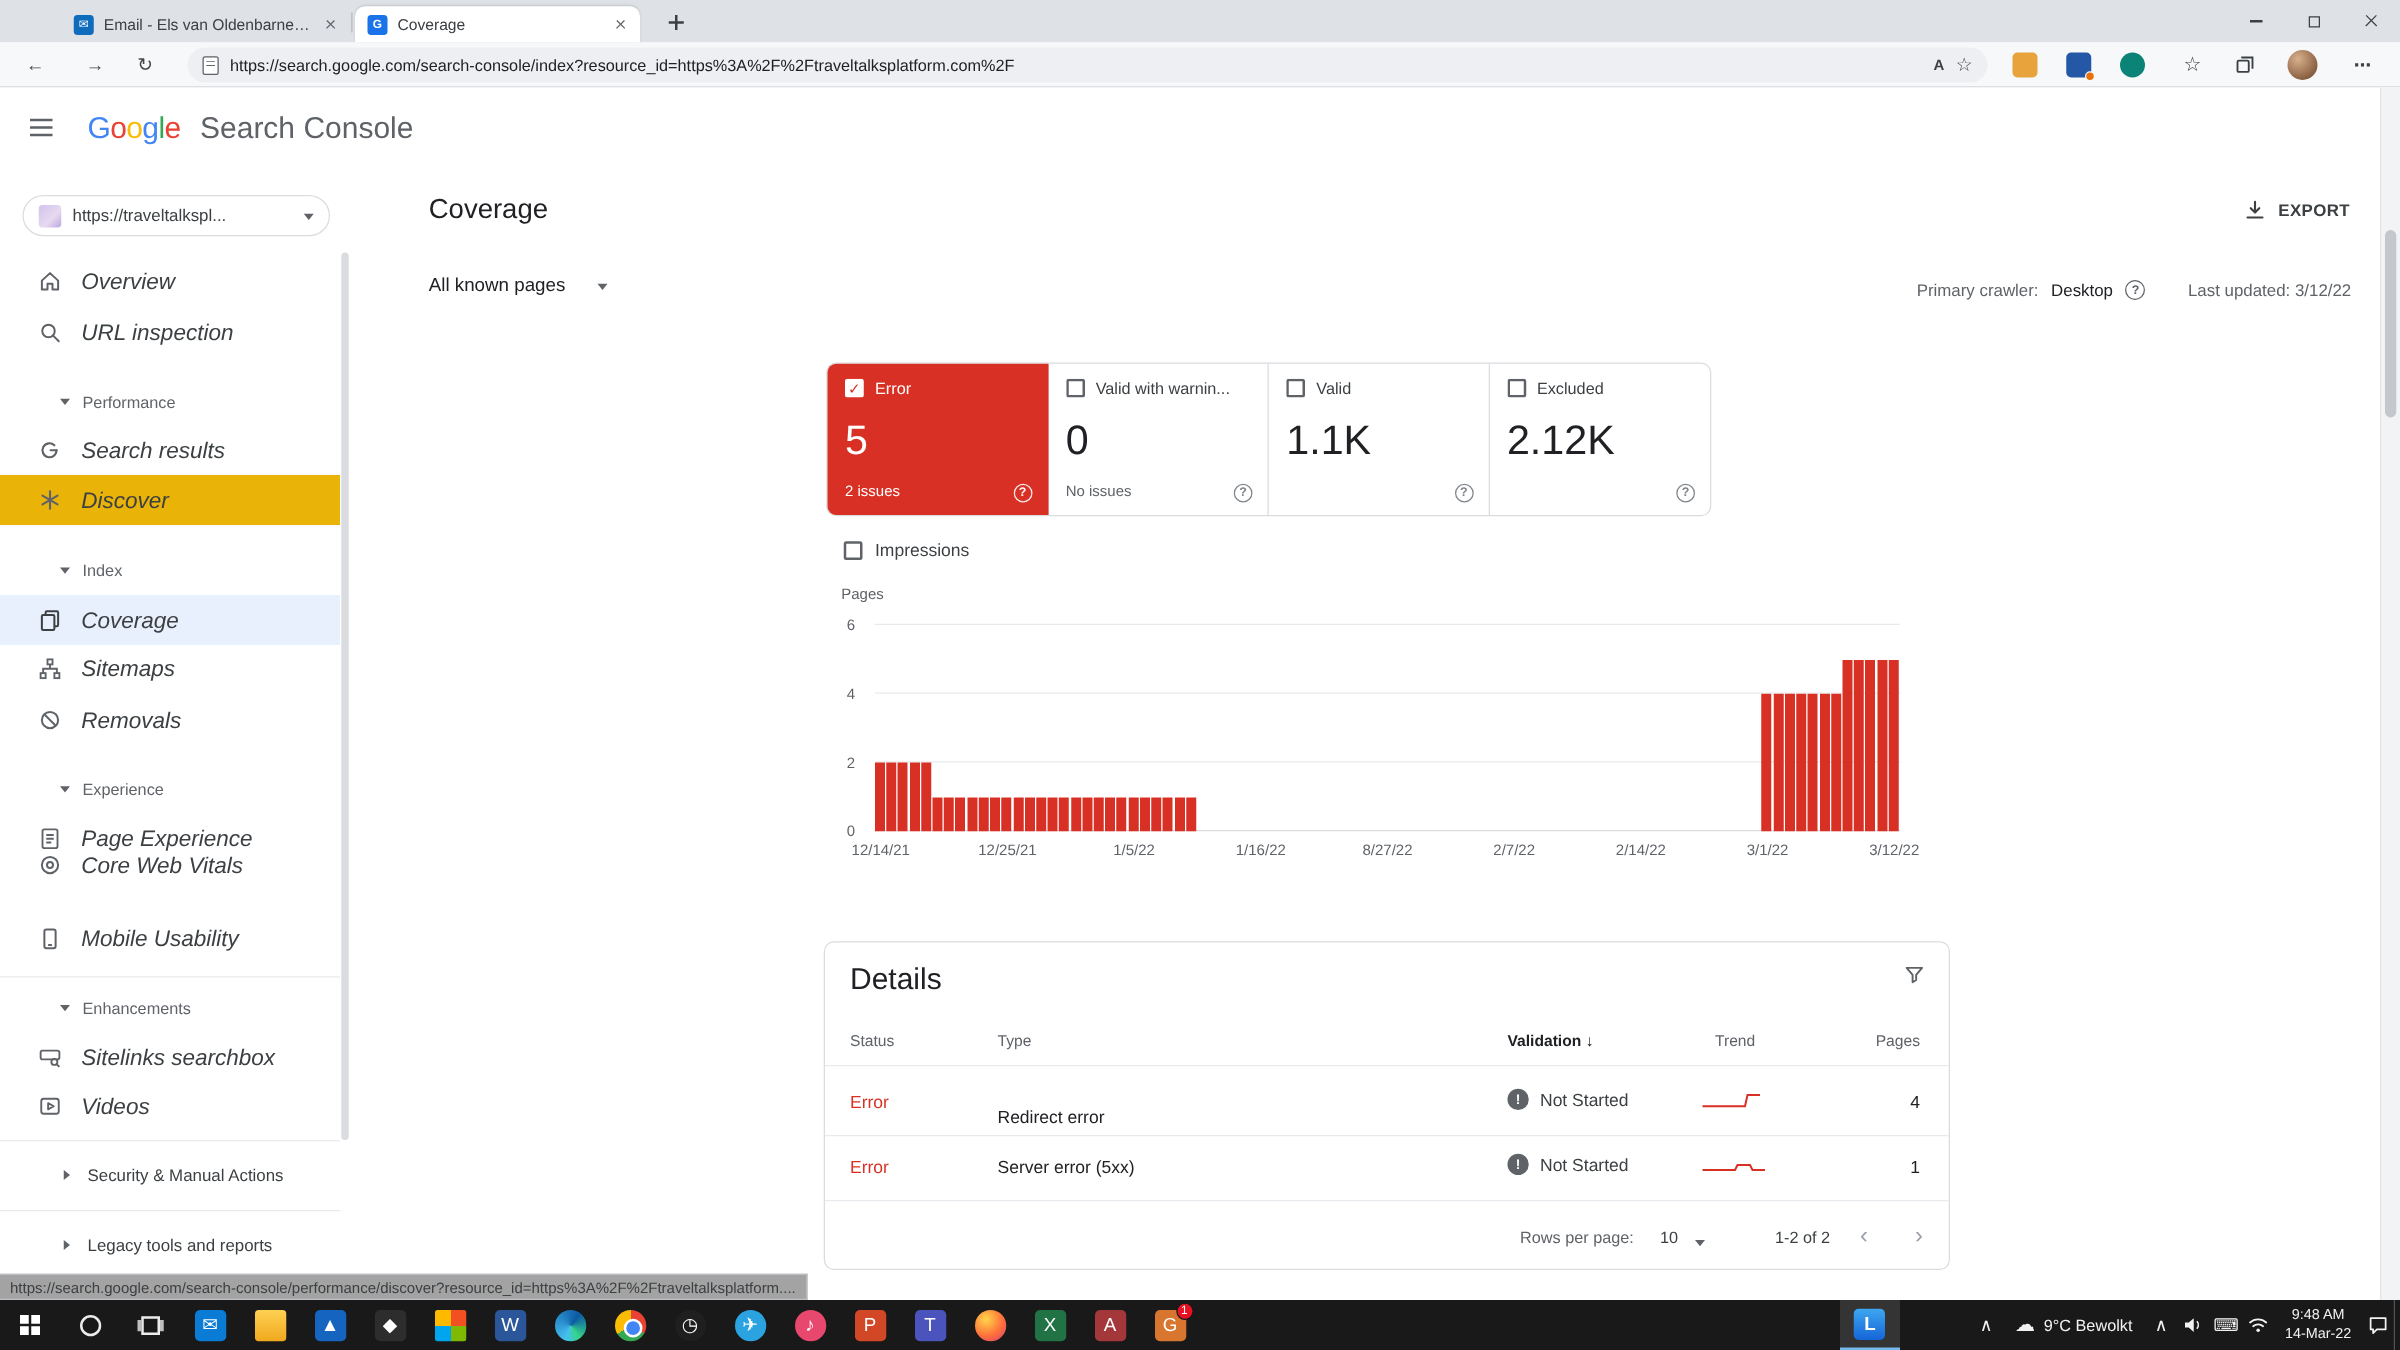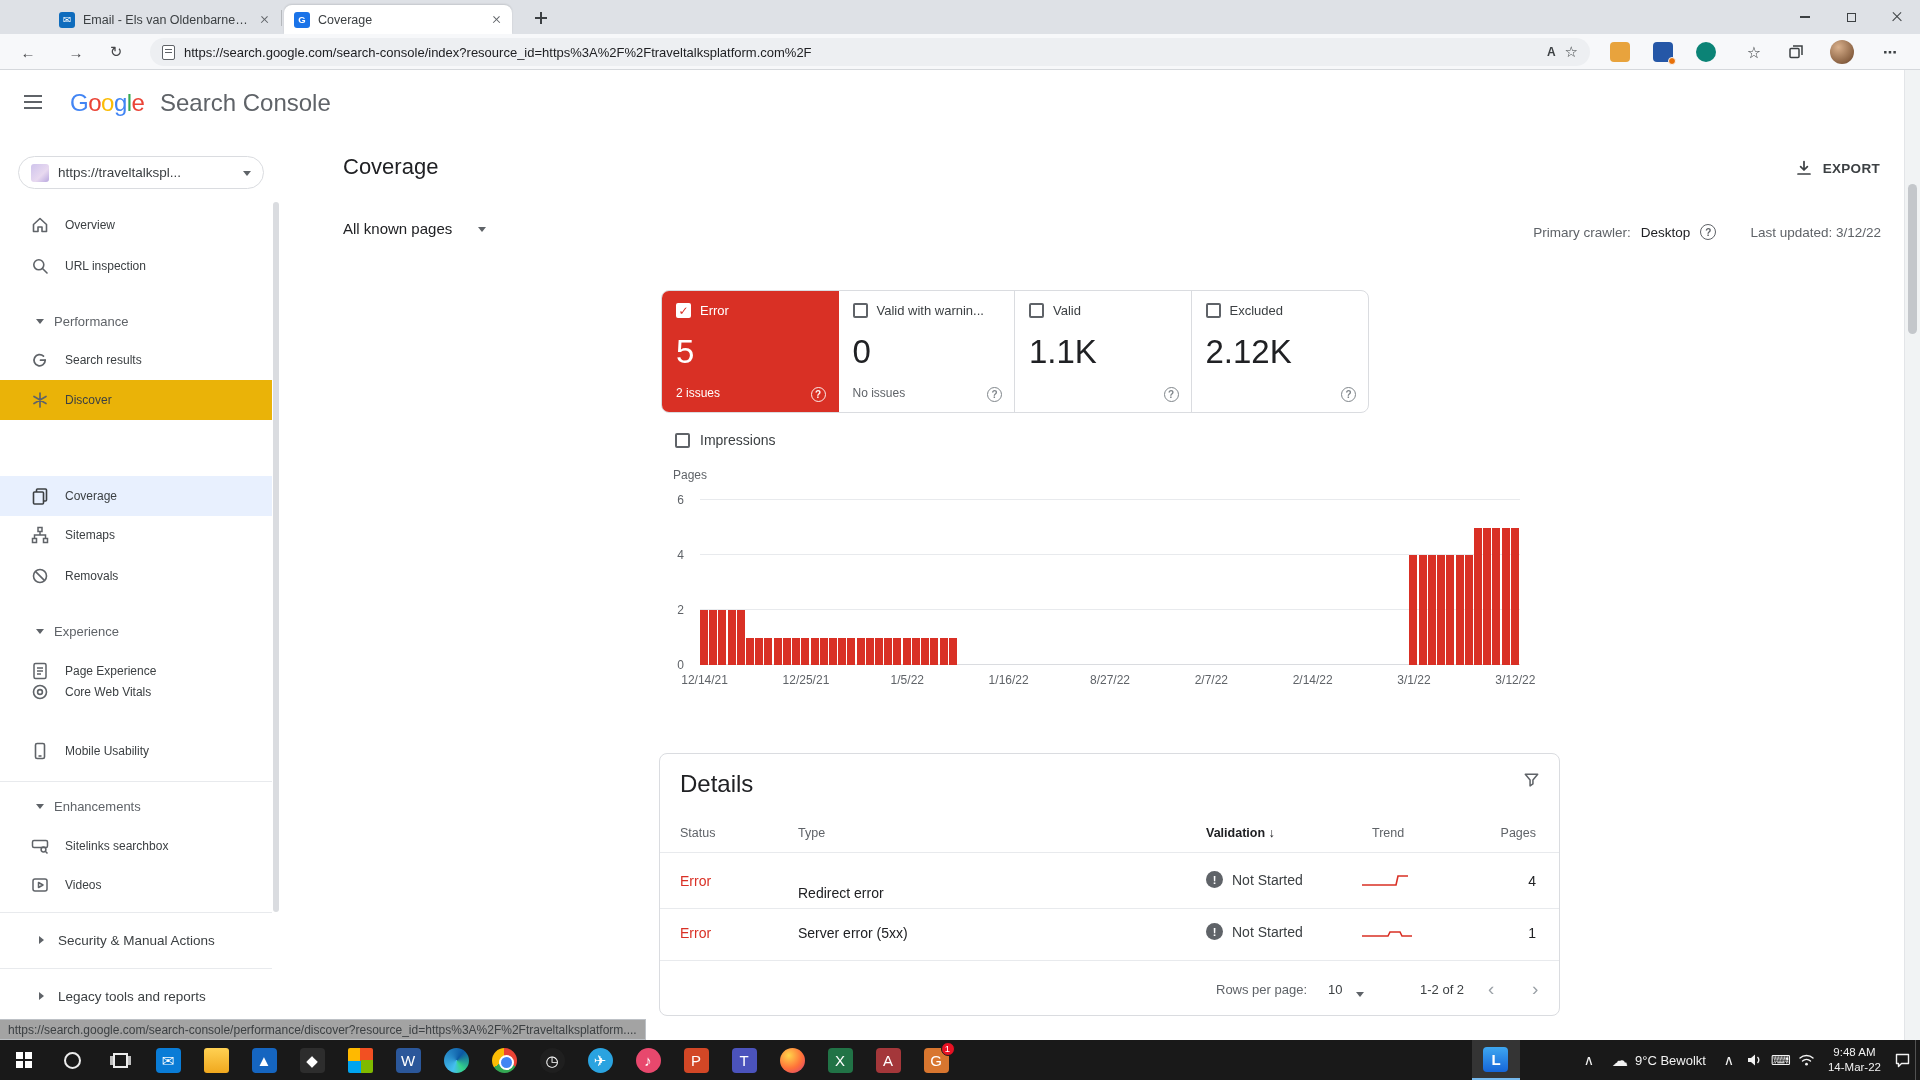--- a/index.html
+++ b/index.html
@@ -56,23 +56,23 @@
   .hdr-ic{position:absolute;top:83px;width:40px;height:40px;display:flex;align-items:center;justify-content:center;}
   .q-circle{display:inline-flex;align-items:center;justify-content:center;width:18px;height:18px;border:1.6px solid #5f6368;border-radius:50%;font-size:11px;color:#5f6368;font-weight:bold;}
   .badge{position:absolute;top:3px;right:4px;min-width:15px;height:15px;border-radius:8px;background:#d93025;color:#fff;font-size:10px;display:flex;align-items:center;justify-content:center;padding:0 3px;}
 
   
   .sidebar{position:absolute;top:136px;left:0;width:280px;bottom:40px;background:#fff;overflow:hidden;}
   .prop{position:absolute;left:18px;top:20px;width:246px;height:33px;border:1px solid #dadce0;border-radius:17px;display:flex;align-items:center;gap:9px;padding:0 12px;font-size:13.5px;color:#3c4043;}
   .prop-ic{width:18px;height:18px;border-radius:3px;background:linear-gradient(135deg,#cfc4ec,#e8d9f0 60%,#b9a8df);flex:0 0 auto;}
   .tri-down{width:0;height:0;border:4.5px solid transparent;border-top:5.5px solid #5f6368;margin-top:5px;}
   .tri-right{width:0;height:0;border:4.5px solid transparent;border-left:5.5px solid #5f6368;margin-left:3px;}
-  .nav-item{position:absolute;left:0;width:272px;height:40px;display:flex;align-items:center;gap:15px;padding-left:30px;font-size:12px;color:#3c4043;}
+  .nav-item{position:absolute;left:0;width:272px;height:40px;display:flex;align-items:center;gap:15px;padding-left:30px;font-size:18px;color:#3c4043;font-style:italic;}
   .nav-item .sic{width:20px;height:20px;flex:0 0 auto;}
-  .nav-group{position:absolute;left:0;width:272px;height:36px;display:flex;align-items:center;gap:10px;padding-left:36px;font-size:13px;color:#5f6368;}
+  .nav-group{position:absolute;left:12px;width:272px;height:36px;display:flex;align-items:center;gap:10px;padding-left:36px;font-size:13px;color:#5f6368;}
   .sel{background:#e8f0fe;}
   .hov{background:#eab308;}
   .sb-divider{position:absolute;left:0;width:272px;height:1px;background:#e8eaed;}
   .sb-scroll{position:absolute;right:1px;top:66px;width:6px;height:710px;background:#dadce0;border-radius:3px;}
   .sic svg{display:block;}
 
   
   .main{position:absolute;top:136px;left:280px;right:16px;bottom:40px;background:#fff;overflow:hidden;}
   .page-title{position:absolute;left:63px;top:18px;font-size:22px;color:#202124;font-weight:400;}
   .export{position:absolute;right:24px;top:22px;display:flex;align-items:center;gap:9px;font-size:13.5px;font-weight:bold;color:#3c4043;letter-spacing:.3px;}
@@ -312,20 +312,24 @@
     </div>
     <div class="nav-item hov" style="top:244px;">
       <span class="sic">
           <svg width="20" height="20" viewBox="0 0 20 20" fill="none" stroke="#5f6368" stroke-width="1.7" stroke-linecap="round">
             <path d="M10 3v14M4 6.5l12 7M16 6.5l-12 7"></path>
           </svg>
         </span>
       <span>Discover</span>
     </div>
 
+    <div class="nav-group" style="top:302px;">
+      <span class="tri-down"></span>
+      <span>Index</span>
+    </div>
     <div class="nav-item sel" style="top:340px;">
       <span class="sic">
           <svg width="20" height="20" viewBox="0 0 20 20" fill="none" stroke="#3c4043" stroke-width="1.6">
             <rect x="6.5" y="3" width="10" height="12" rx="1"></rect>
             <rect x="3.5" y="6" width="10" height="12" rx="1" fill="#e8f0fe"></rect>
           </svg>
         </span>
       <span>Coverage</span>
     </div>
     <div class="nav-item" style="top:379px;">

